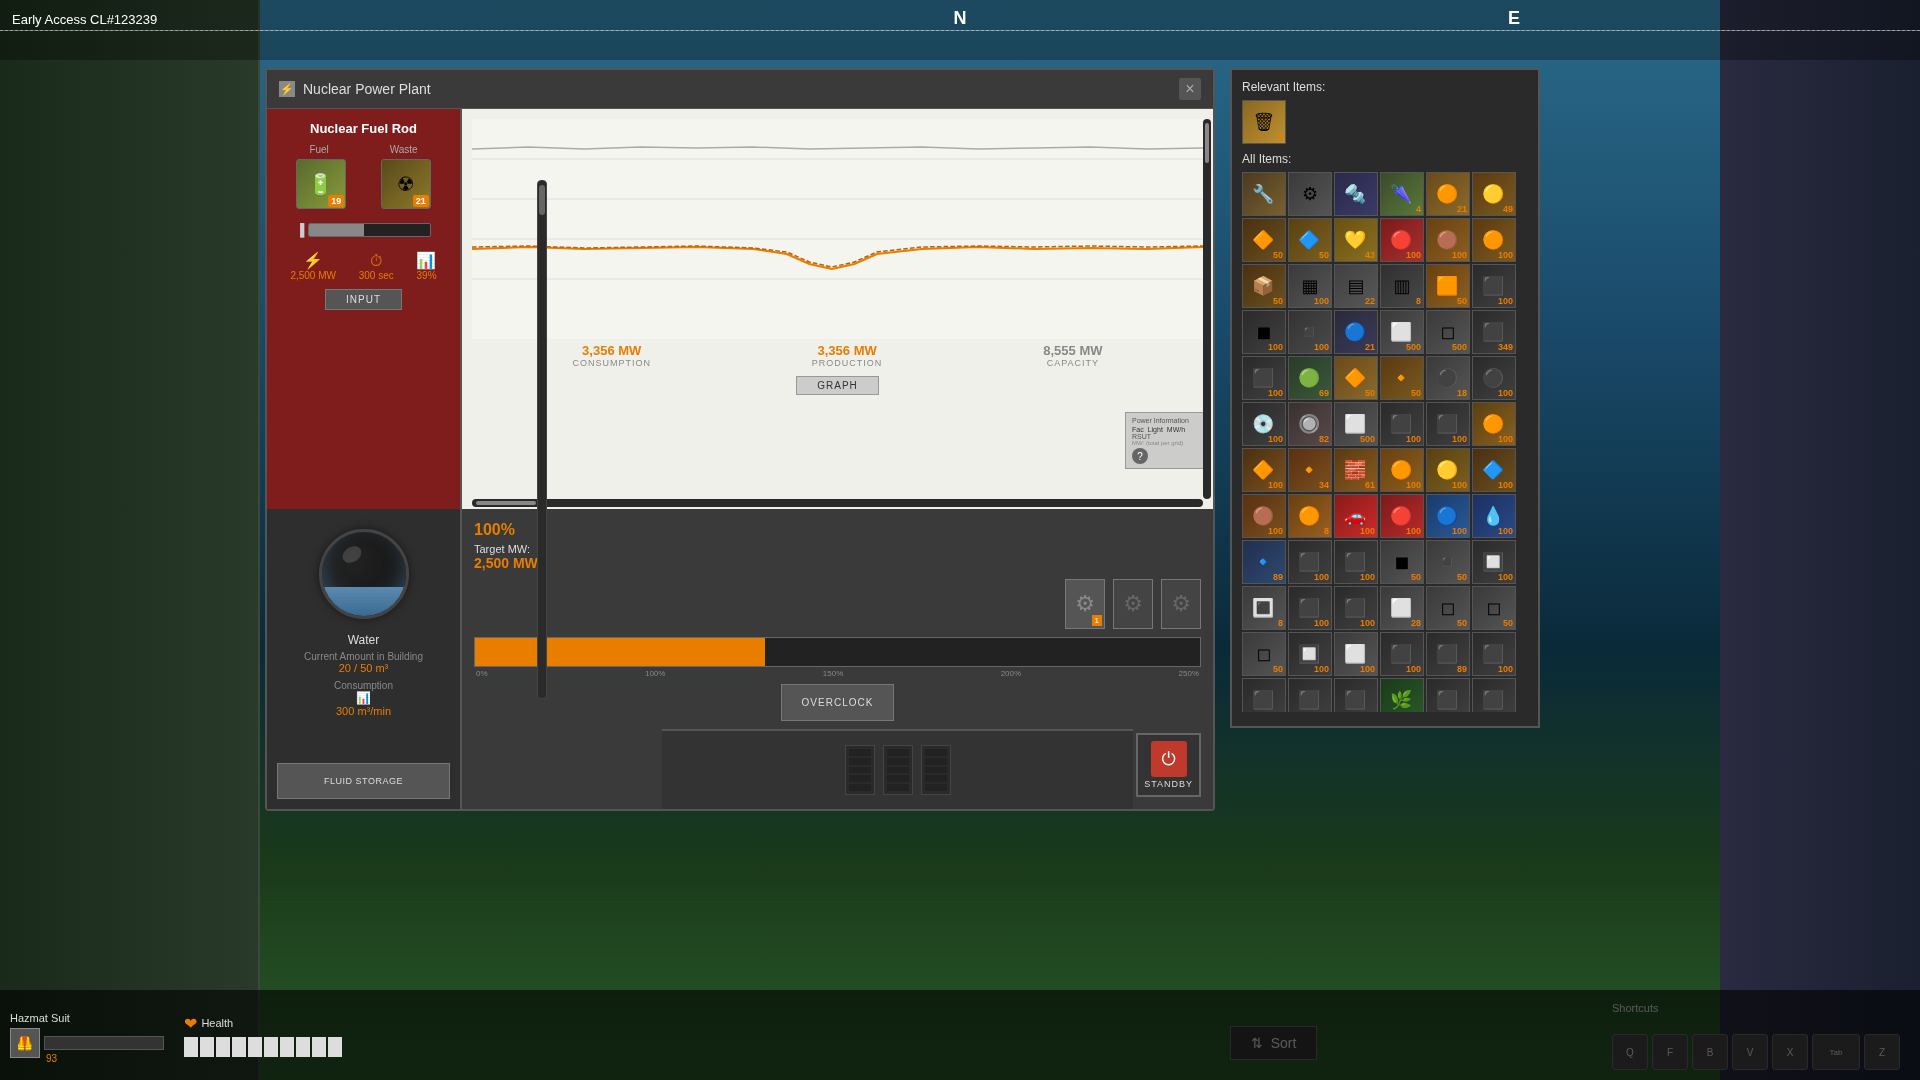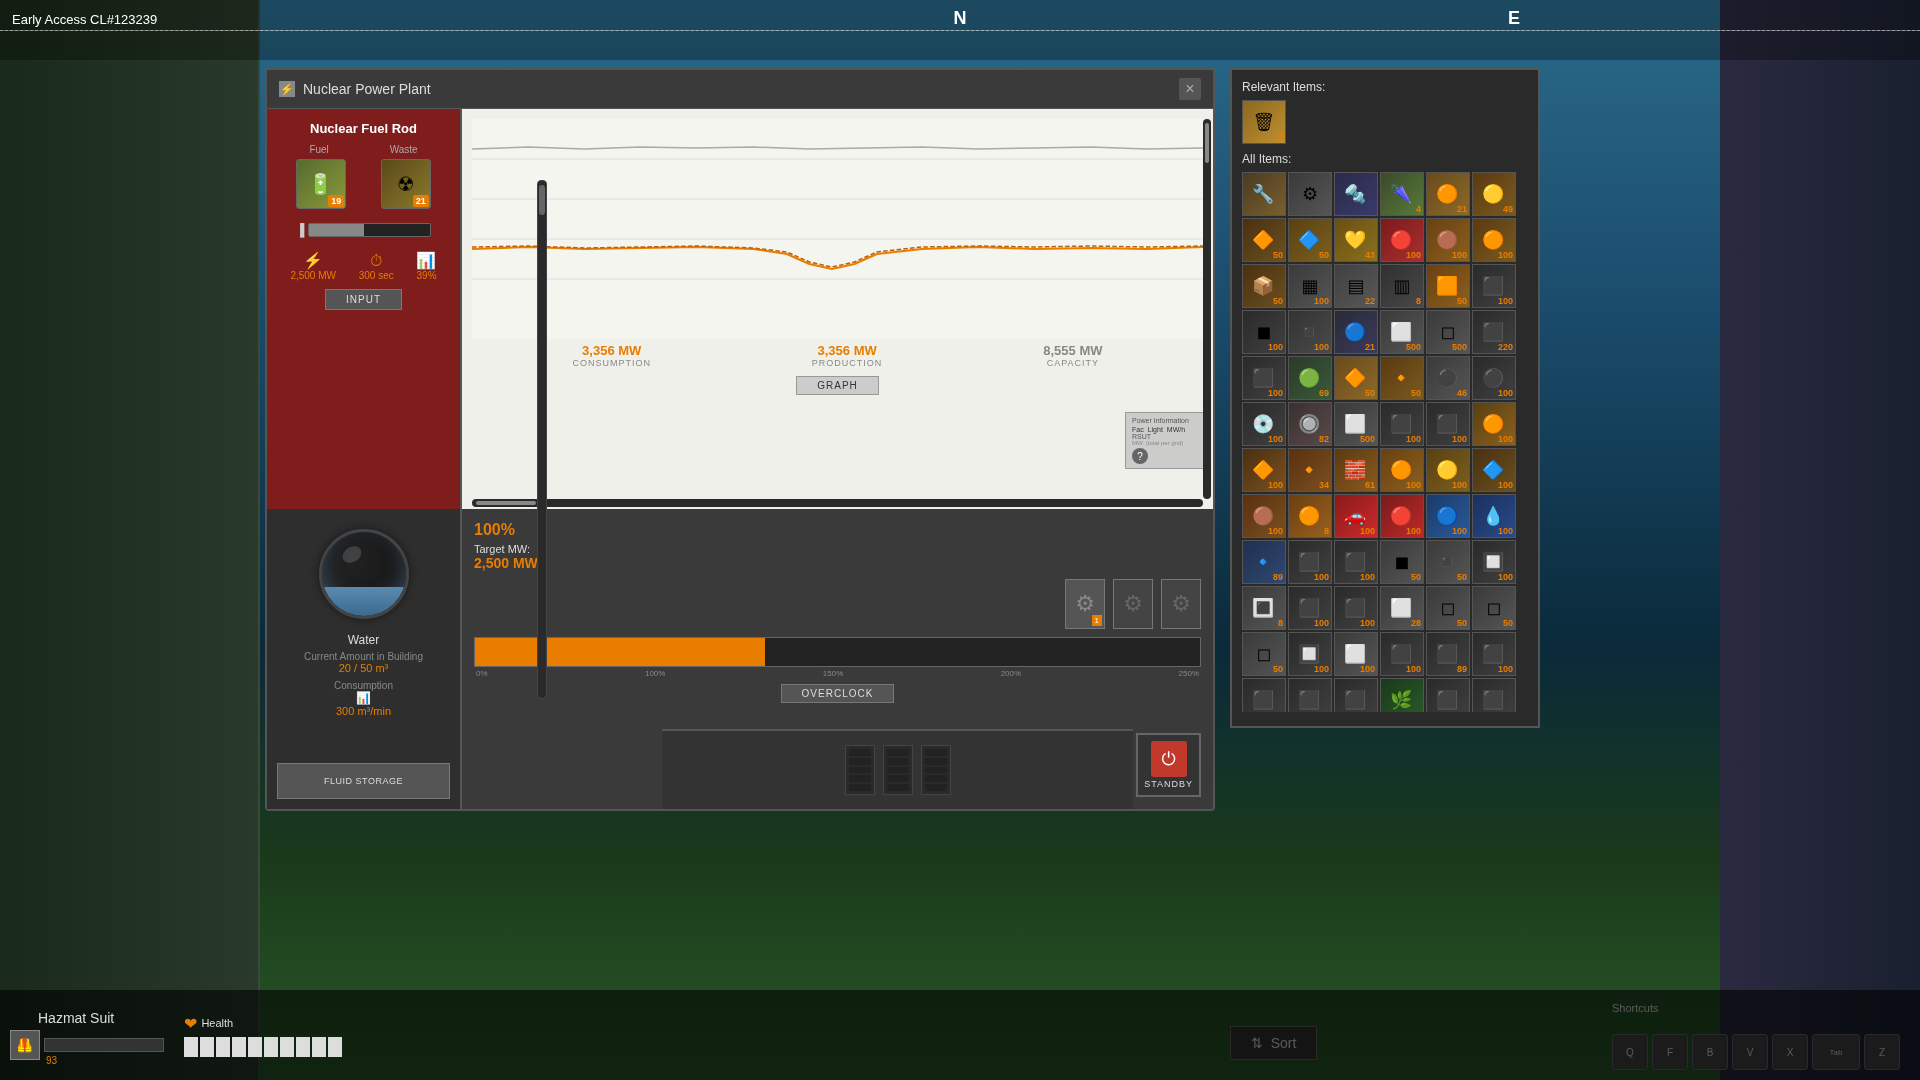--- a/index.html
+++ b/index.html
@@ -327,21 +327,21 @@
       color: #888;
       margin-top: 2px;
     }
     .overclock-btn {
       display: block;
       margin: 6px auto 0;
       background: #555;
       border: 1px solid #777;
       color: #ddd;
       font-size: 10px;
-      padding: 3px 20px;
+      padding: 12px 20px;
       cursor: pointer;
       letter-spacing: 1px;
     }
     .standby-btn {
       background: #333;
       border: 2px solid #666;
       padding: 6px;
       cursor: pointer;
       display: flex;
       flex-direction: column;
@@ -421,21 +421,21 @@
       display: flex;
       align-items: center;
       padding: 0 10px;
       gap: 10px;
     }
     .player-info {
       display: flex;
       flex-direction: column;
       gap: 4px;
     }
-    .player-suit-label { color: #ddd; font-size: 14px; margin-left: 28px; }
+    .player-suit-label { color: #ddd; font-size: 11px; }
     .player-bar-row { display: flex; align-items: center; gap: 4px; }
     .player-icon { width: 30px; height: 30px; background: #555; border: 1px solid #888; display: flex; align-items: center; justify-content: center; color: #aaa; font-size: 14px; }
     .bar-container { width: 120px; height: 14px; background: #333; border: 1px solid #555; }
     .bar-fill { height: 100%; background: #888; }
 
     .health-section {
       display: flex;
       flex-direction: column;
       gap: 4px;
       margin-left: 10px;
@@ -849,42 +849,42 @@
     <div class="item-cell" style="background:linear-gradient(135deg,#3a3a3a,#555);">
       <div class="item-cell-img">⬜</div>
       <span class="item-count">500</span>
     </div>
     <div class="item-cell" style="background:linear-gradient(135deg,#3a3a3a,#555);">
       <div class="item-cell-img">◻</div>
       <span class="item-count">500</span>
     </div>
     <div class="item-cell" style="background:linear-gradient(135deg,#2a2a2a,#404040);">
       <div class="item-cell-img">⬛</div>
-      <span class="item-count">220</span>
+      <span class="item-count">349</span>
     </div>
     <div class="item-cell" style="background:linear-gradient(135deg,#2a2a2a,#404040);">
       <div class="item-cell-img">⬛</div>
       <span class="item-count">100</span>
     </div>
     <div class="item-cell" style="background:linear-gradient(135deg,#2a3a2a,#3a5a3a);">
       <div class="item-cell-img">🟢</div>
       <span class="item-count">69</span>
     </div>
 
     <div class="item-cell" style="background:linear-gradient(135deg,#6a4a1a,#8a6a2a);">
       <div class="item-cell-img">🔶</div>
       <span class="item-count">50</span>
     </div>
     <div class="item-cell" style="background:linear-gradient(135deg,#5a3a10,#7a5a20);">
       <div class="item-cell-img">🔸</div>
       <span class="item-count">50</span>
     </div>
     <div class="item-cell" style="background:linear-gradient(135deg,#3a3a3a,#555);">
       <div class="item-cell-img">⚫</div>
-      <span class="item-count">46</span>
+      <span class="item-count">18</span>
     </div>
     <div class="item-cell" style="background:linear-gradient(135deg,#2a2a2a,#404040);">
       <div class="item-cell-img">⚫</div>
       <span class="item-count">100</span>
     </div>
     <div class="item-cell" style="background:linear-gradient(135deg,#2a2a2a,#404040);">
       <div class="item-cell-img">💿</div>
       <span class="item-count">100</span>
     </div>
     <div class="item-cell" style="background:linear-gradient(135deg,#3a3030,#5a4a4a);">

